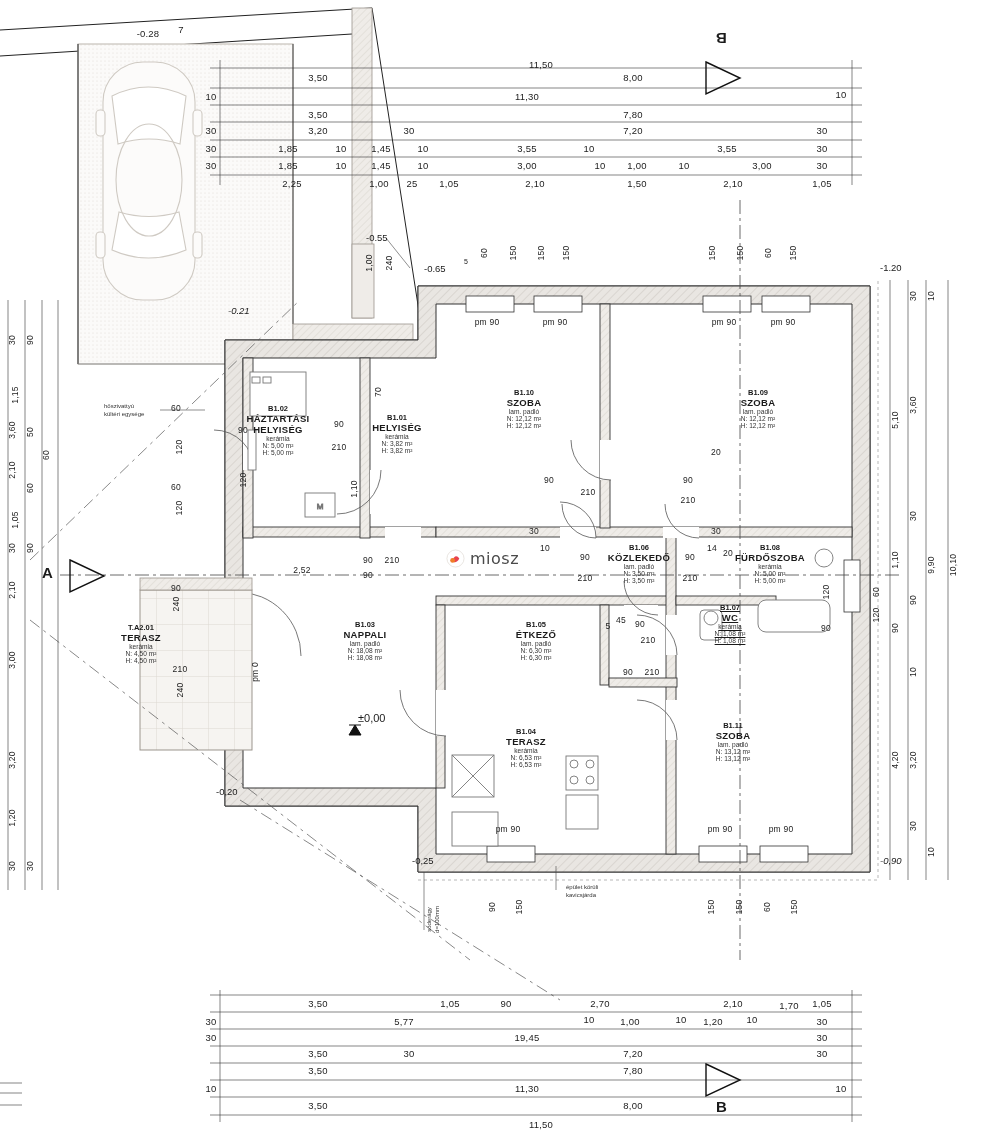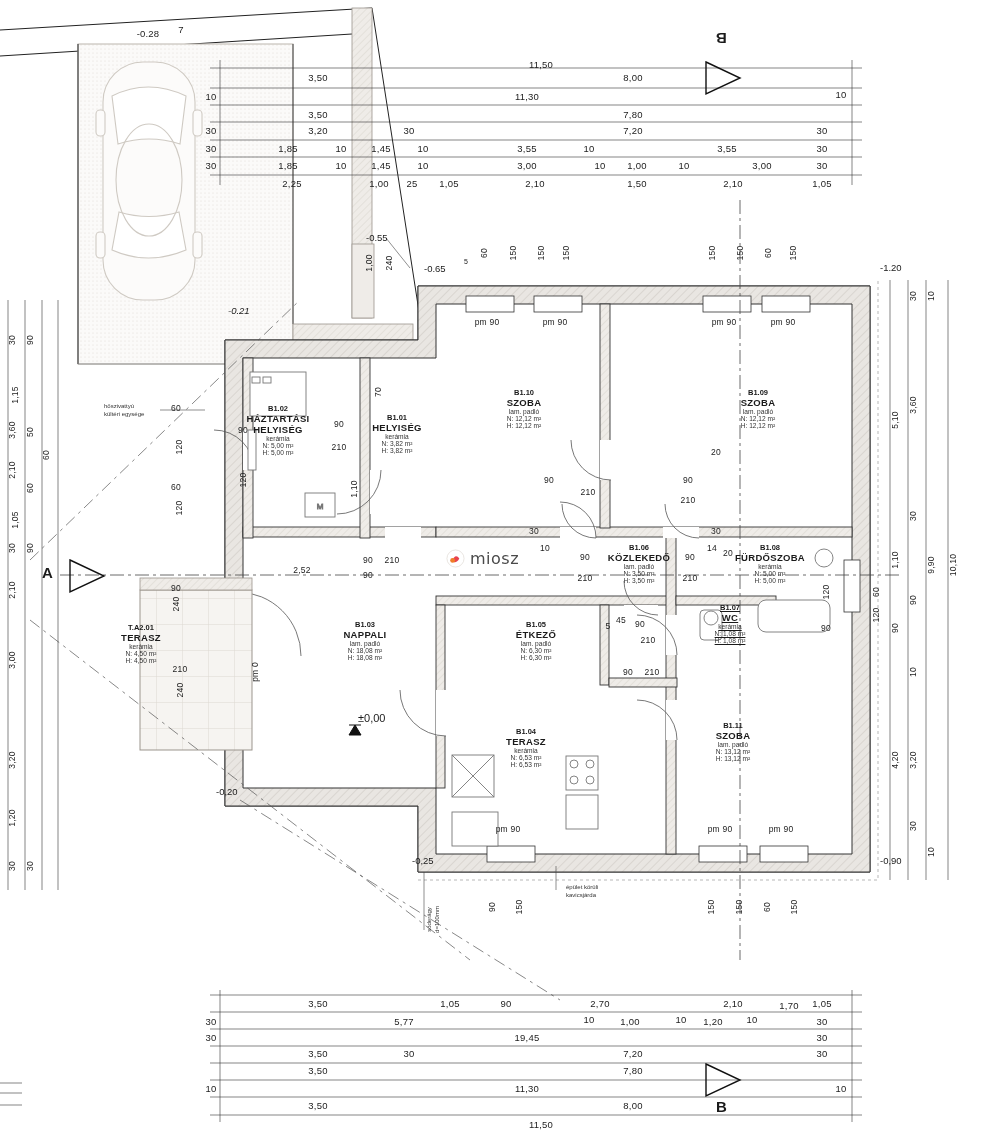--- a/index.html
+++ b/index.html
@@ -520,21 +520,21 @@
 </div>
 
 <div class="lbl lvl" style="left:366px;top:232px;">-0.55</div>
 <div class="lbl lvl" style="left:424px;top:263px;">-0.65</div>
 <div class="lbl" style="left:464px;top:258px;font-size:7px;">5</div>
 <div class="lbl lvl" style="left:228px;top:305px;font-style:italic;">-0.21</div>
 <div class="lbl lvl" style="left:880px;top:262px;">-1.20</div>
 <div class="lbl" style="left:358px;top:712px;font-size:11px;">±0,00</div>
 <div class="lbl lvl" style="left:216px;top:786px;">-0,20</div>
 <div class="lbl lvl" style="left:412px;top:855px;">-0,25</div>
-<div class="lbl lvl" style="left:880px;top:855px;">-0,90</div>
+<div class="lbl lvl" style="left:880px;top:855px;font-style:italic;">-0,90</div>
 
 <div class="lbl axis" style="left:42px;top:564px;">A</div>
 <div class="lbl axis" style="left:716px;top:30px;transform:rotate(180deg);">B</div>
 <div class="lbl axis" style="left:716px;top:1098px;">B</div>
 
 <div class="lbl tiny" style="left:104px;top:403px;line-height:1.25;">hőszivattyú<br>kültéri egysége</div>
 <div class="lbl tiny" style="left:566px;top:884px;line-height:1.25;">épület körüli<br>kavicsjárda</div>
 <div class="lbl tiny vert" style="left:398px;top:912px;line-height:1.25;width:70px;text-align:center;">sóderágy<br>d=100mm</div>
 
 <div class="logo">

